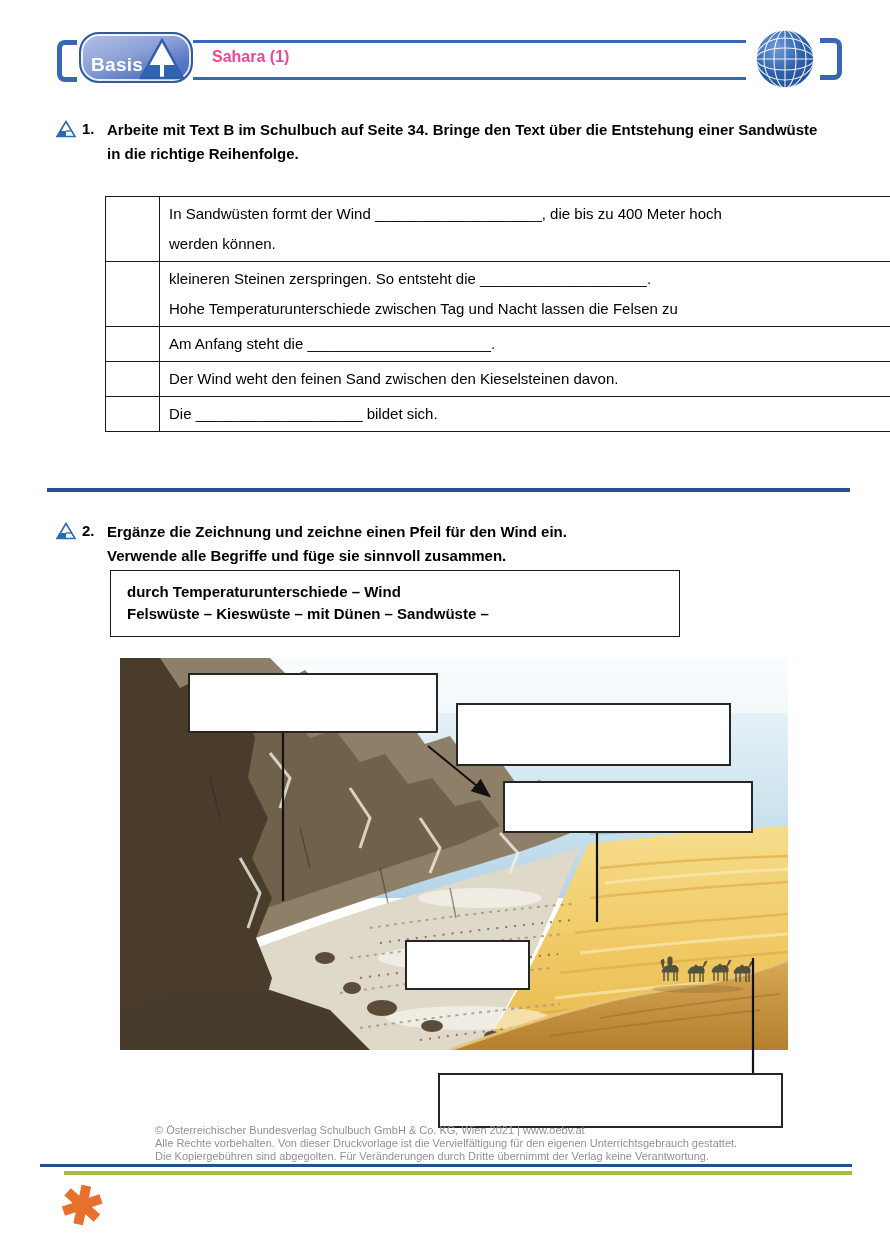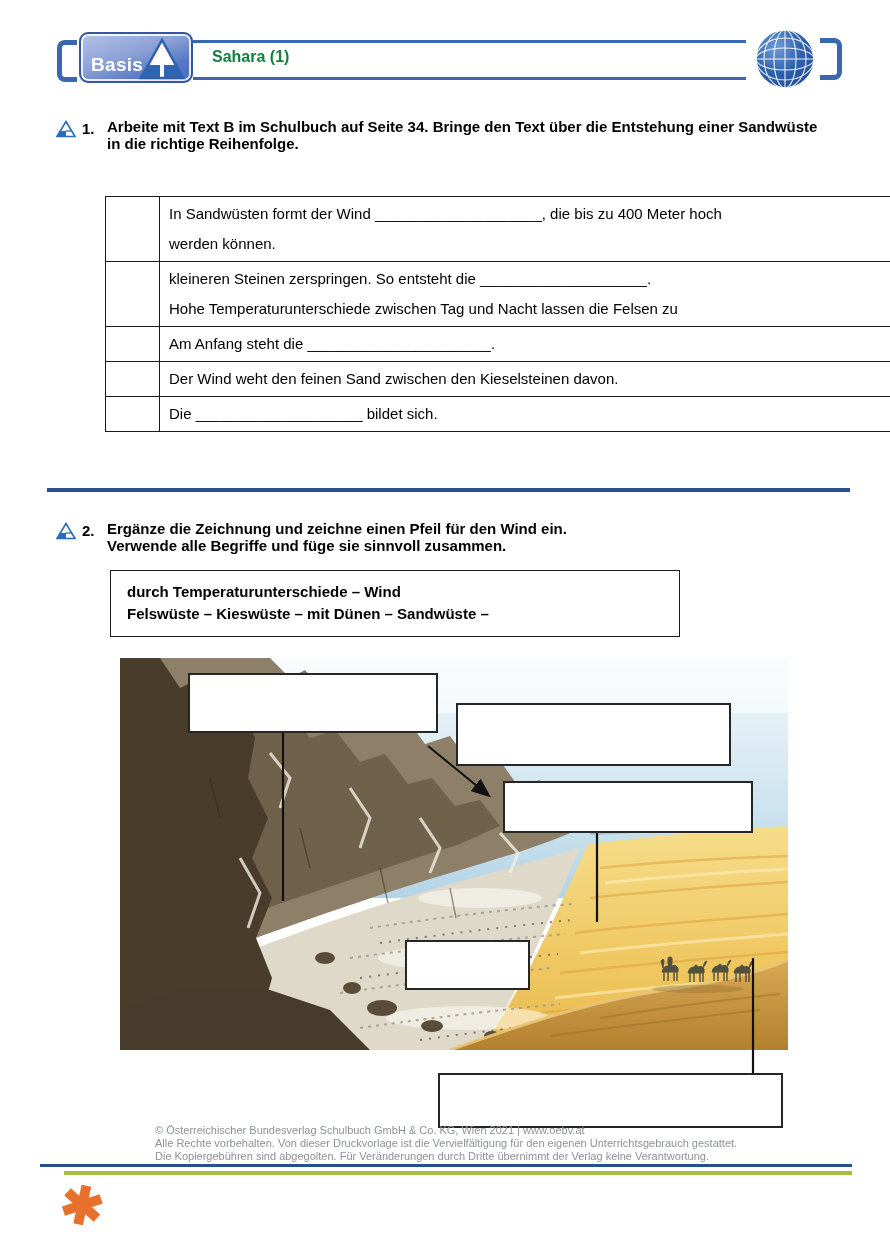--- a/index.html
+++ b/index.html
@@ -11,40 +11,40 @@
   .bracket-left {
     position:absolute; left:57px; top:40px; width:20px; height:42px;
     border:5px solid #3a67b1; border-right:none; border-radius:8px 0 0 8px;
   }
   .bracket-right {
     position:absolute; left:820px; top:38px; width:22px; height:42px;
     border:5px solid #3a67b1; border-left:none; border-radius:0 8px 8px 0;
   }
   .badge {
     position:absolute; left:79px; top:32px; width:114px; height:51px;
-    border:2px solid #33589f; border-radius:9px;
+    border:2px solid #33589f; border-radius:20px;
     background:linear-gradient(160deg,#b6c2e6 0%,#8ba0d6 45%,#5577c5 75%,#4a6dbd 100%);
     box-shadow: inset 0 0 0 2px rgba(255,255,255,.85);
   }
   .badge-label {
     position:absolute; left:10px; bottom:5px; color:#fff; font-weight:bold;
     font-size:19px; letter-spacing:.3px;
   }
   .badge-pyramid { position:absolute; right:6px; top:4px; }
   .banner-line { position:absolute; background:#3a67b1; height:3px; left:193px; width:553px; }
   .banner-line.top { top:40px; }
   .banner-line.bottom { top:77px; }
-  .page-title { position:absolute; left:212px; top:48px; font-size:16px; font-weight:bold; color:#15803d; }
+  .page-title { position:absolute; left:212px; top:48px; font-size:16px; font-weight:bold; color:#ec4899; }
   .globe { position:absolute; left:753px; top:27px; }
 
   
   .task-head { position:absolute; display:flex; align-items:flex-start; }
   .task-icon { margin-top:2px; margin-right:6px; flex:0 0 auto; }
   .task-num { font-weight:bold; font-size:15px; width:25px; flex:0 0 auto; line-height:21px; }
-  .task-text { font-weight:bold; font-size:15px; line-height:17px; }
+  .task-text { font-weight:bold; font-size:15px; line-height:24px; }
   #task1-head { left:56px; top:118px; width:790px; }
   #task1-head .task-text { max-width:718px; }
   #task2-head { left:56px; top:520px; width:790px; }
 
   
   .seq-table {
     position:absolute; left:105px; top:196px; width:864px;
     border:1.5px solid #1a1a1a; background:#fff;
   }
   .seq-row { display:flex; border-top:1.5px solid #1a1a1a; }

